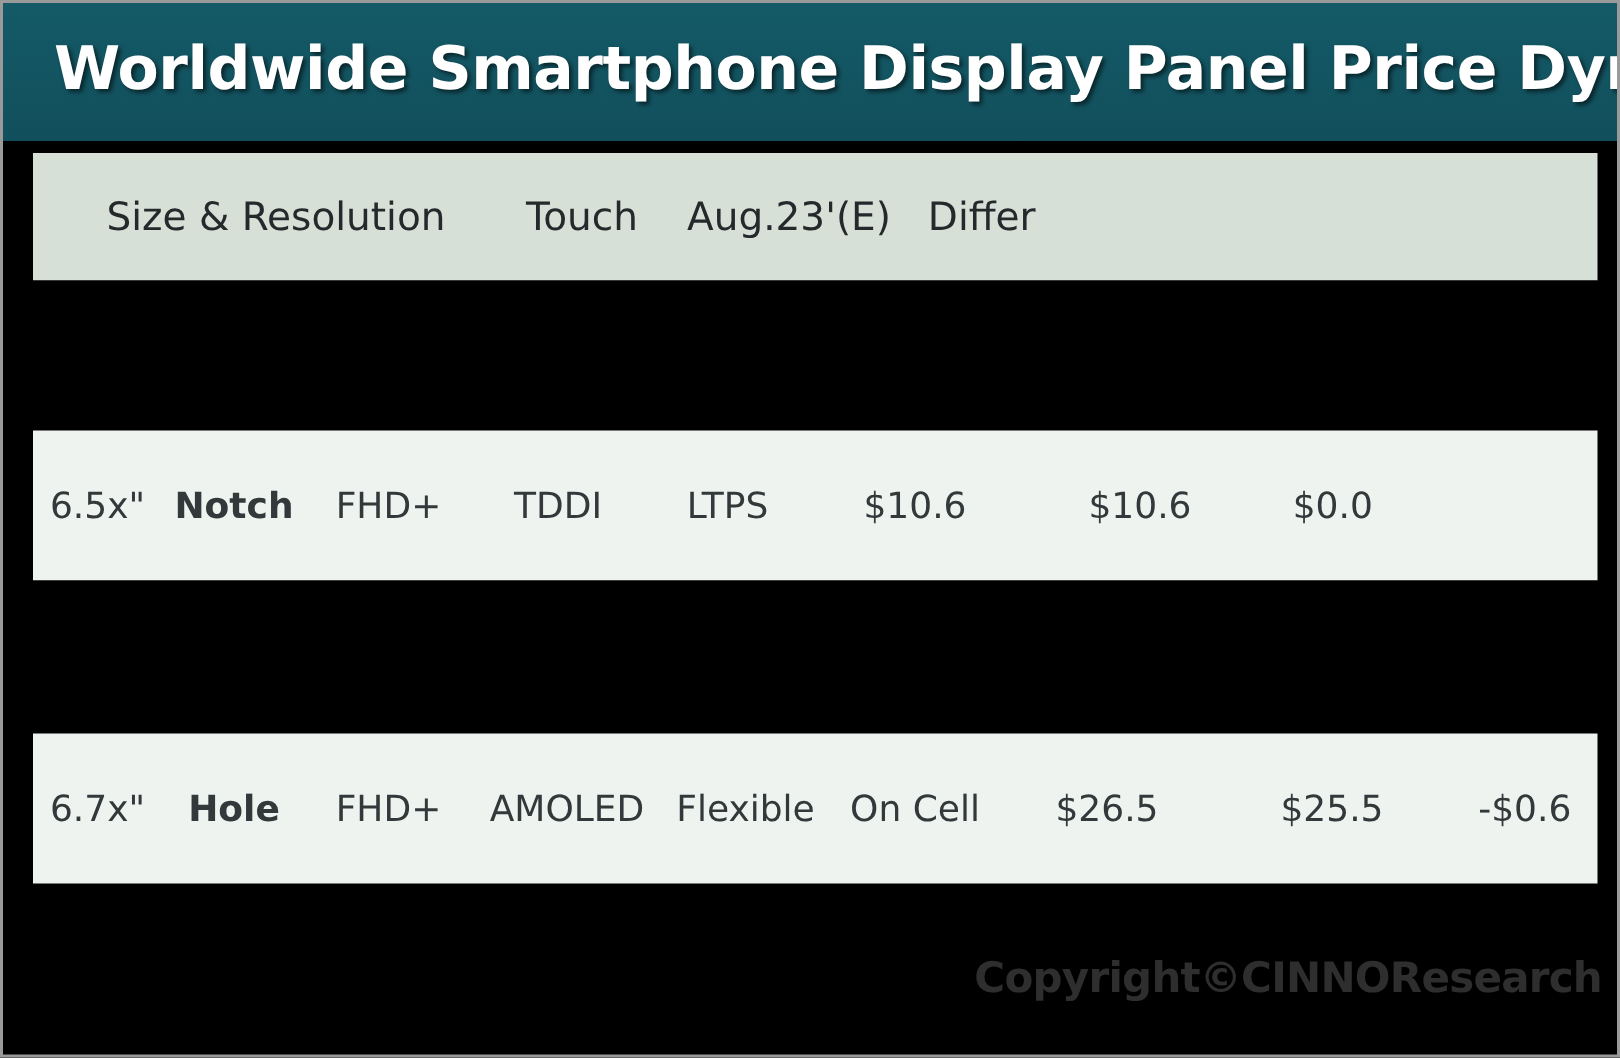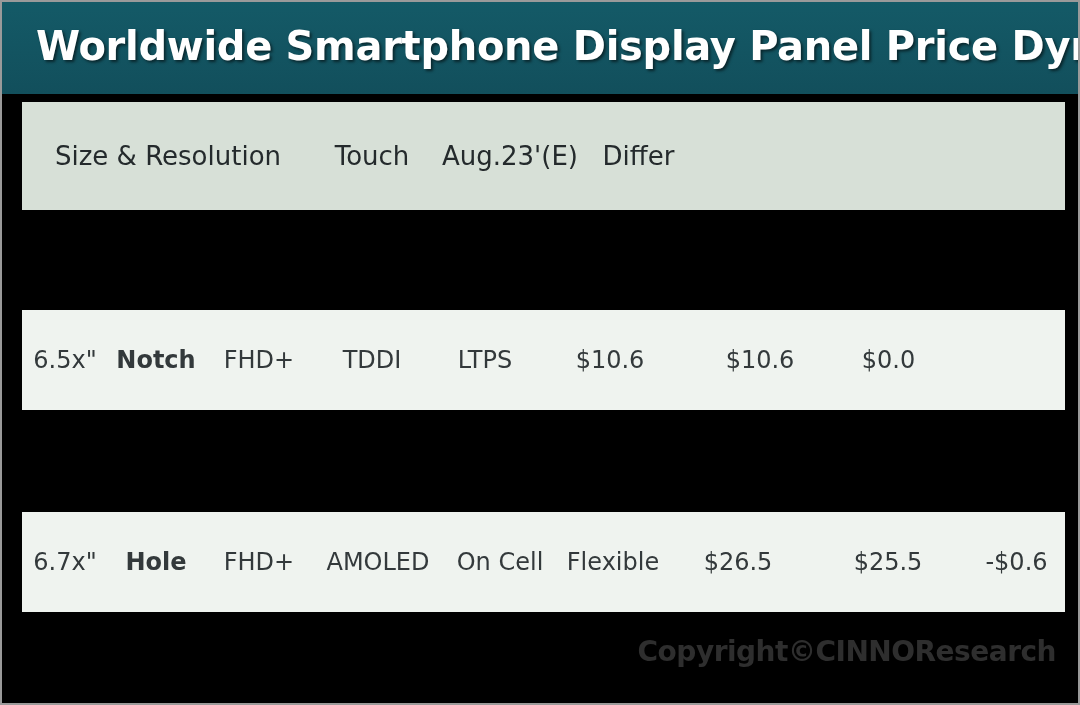--- a/index.html
+++ b/index.html
@@ -52,22 +52,23 @@
     top: 100px;
     width: 1043px;
   }
   .row {
     display: flex;
     align-items: center;
     box-sizing: border-box;
     width: 1043px;
   }
   .row.header-row {
-    height: 108px;
+    height: 85px;
     background: #d7e0d7;
+    padding-left: 16px;
   }
   .row.data-row {
     height: 100px;
     background: #eff3ef;
   }
   .spacer {
     width: 1043px;
     background: #000000;
   }
   .spacer.s1 { height: 100px; }
@@ -100,21 +101,21 @@
   .h-size   { width: 292px; }
   .h-tech   { width: 238px; }
   .h-touch  { width: 116px; }
   .h-jul    { width: 140px; }
   .h-aug    { width: 160px; }
   .h-diff   { width: 97px; }
 
   
   .watermark {
     position: absolute;
-    right: 22px;
+    right: 10px;
     top: 633px;
     font-family: "DejaVu Sans", sans-serif;
     font-weight: bold;
     font-size: 28px;
     color: #2e2e2e;
     white-space: nowrap;
     letter-spacing: -0.5px;
   }
 </style>
 </head>
@@ -148,22 +149,22 @@
       <div class="cell c-diff">$0.0</div>
     </div>
 
     <div class="spacer s2"></div>
 
     <div class="row data-row">
       <div class="cell c-size">6.7x"</div>
       <div class="cell c-notch">Hole</div>
       <div class="cell c-fhd">FHD+</div>
       <div class="cell c-tech">AMOLED</div>
+      <div class="cell c-backp">Flexible</div>
       <div class="cell c-touch">On Cell</div>
-      <div class="cell c-backp">Flexible</div>
       <div class="cell c-jul">$26.5</div>
       <div class="cell c-aug">$25.5</div>
       <div class="cell c-diff">-$0.6</div>
     </div>
 
   </div>
 
   <div class="watermark">Copyright©CINNOResearch</div>
 
 </div>

